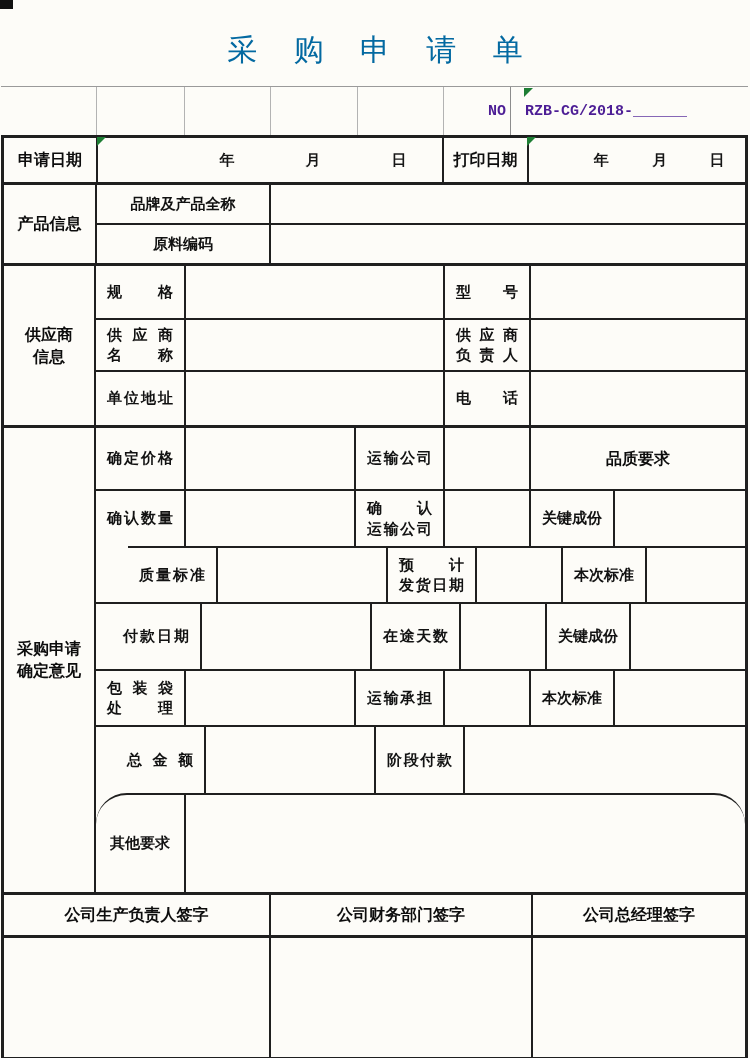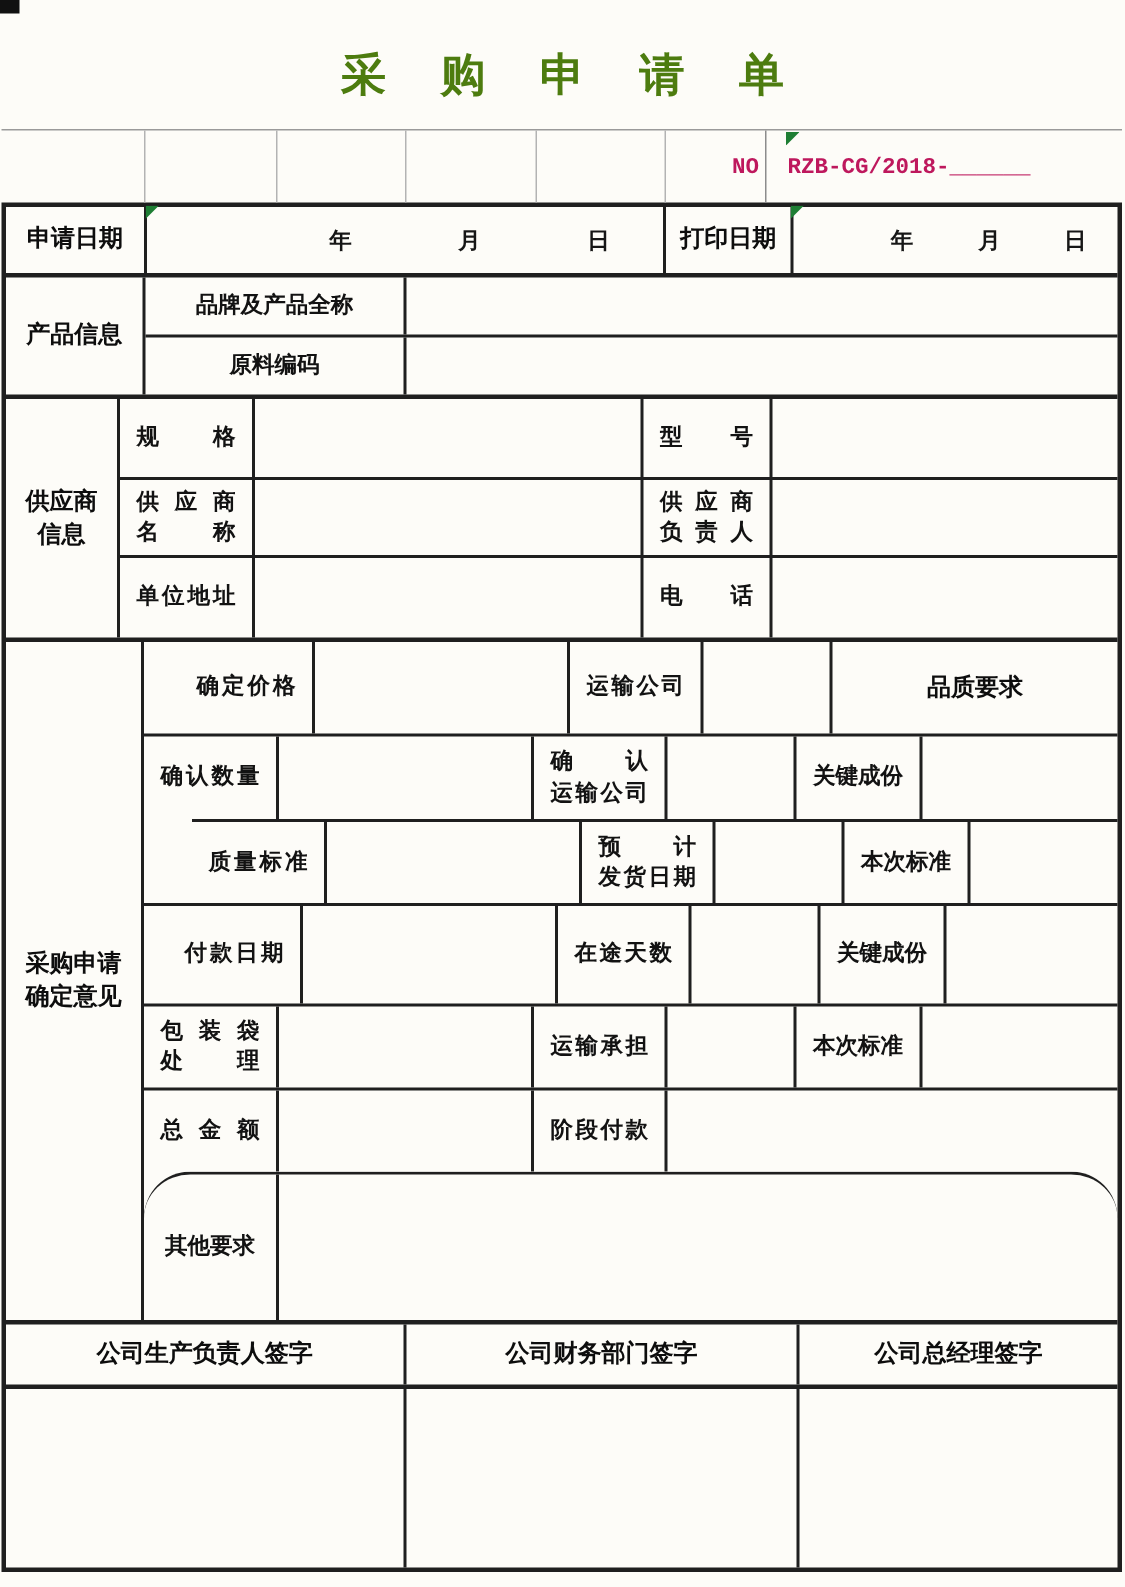--- a/index.html
+++ b/index.html
@@ -6,31 +6,31 @@
   .sheet{
     position:relative;width:750px;height:1058px;margin:0 auto;
     background:#fdfcf8;color:#161616;
     font-family:"Liberation Sans","DejaVu Sans",sans-serif;
     overflow:hidden;box-sizing:border-box;
   }
   .sheet *{box-sizing:border-box;}
   .corner-mark{position:absolute;left:0;top:0;width:13px;height:9px;background:#111;}
   .title{
     position:absolute;top:30px;left:0;width:100%;text-align:center;
-    font-size:30px;font-weight:700;letter-spacing:14px;padding-left:14px;color:#4d7c0f;
+    font-size:30px;font-weight:400;letter-spacing:14px;padding-left:14px;color:#0369a1;
   }
   .frame{position:absolute;top:86px;left:1px;width:747px;}
 
   
   .no-row{display:flex;height:49px;border-top:1px solid #9a9a9a;align-items:stretch;}
   .no-row .gcell{border-right:1px solid #b3b3b3;}
   .no-row .gcell,.no-row .no-cell,.no-row .no-val{display:flex;align-items:center;}
   .no-cell{width:67px;border-right:1px solid #8c8c8c;justify-content:flex-end;padding-right:4px;}
   .no-val{flex:1;padding-left:14px;position:relative;}
-  .mono{font-family:"Liberation Mono","DejaVu Sans Mono",monospace;font-size:15px;font-weight:700;color:#be185d;}
+  .mono{font-family:"Liberation Mono","DejaVu Sans Mono",monospace;font-size:15px;font-weight:700;color:#4c1d95;}
 
   
   .tbody{border:3px solid #1f1f1f;width:747px;}
   .row{display:flex;align-items:stretch;}
   .cell{display:flex;align-items:center;justify-content:center;position:relative;}
   .cell + .cell{border-left:2px solid #1f1f1f;}
   .section{display:flex;border-top:3px solid #1f1f1f;}
   .sec-label{display:flex;align-items:center;justify-content:center;border-right:2px solid #1f1f1f;}
   .sec-rows{flex:1;display:flex;flex-direction:column;}
   .sec-rows .row + .row{border-top:2px solid #1f1f1f;}
@@ -50,39 +50,39 @@
   .date2 .seg0{flex:0 0 20%;} .date2 .seg1{flex:0 0 27%;} .date2 .seg2{flex:0 0 27%;} .date2 .seg3{flex:0 0 26%;}
 
   
   .prod .sec-label{width:93px;}
   .prod .row{height:38px;}
   .prod .row + .row{height:40px;}
   .prod .sub{width:172px;}
   .prod .val{flex:1;}
 
   
-  .sup .sec-label{width:76px;align-items:center;}
+  .sup .sec-label{width:92px;align-items:center;}
   .sup .b-col{width:88px;}
   .sup .cd-col{width:259px;}
   .sup .e-col{width:86px;}
   .sup .fg-col{flex:1;}
   .sup .r1{height:52px;} .sup .r2{height:52px;} .sup .r3{height:55px;}
 
   
   .pur .sec-label{width:92px;}
   .pur .b-col{width:88px;}
   .pur .c-col{width:170px;}
   .pur .d-col{width:89px;}
   .pur .e-col{width:86px;}
   .pur .f-col{width:84px;}
   .pur .g-col{flex:1;}
   .pur .fg-col{flex:1;}
   .pur .efg-col{flex:1;}
-  .pur .r1{height:61px;margin-left:24px;} .pur .r2{height:57px;} .pur .r3{height:56px;margin-left:32px;}
-  .pur .r4{height:67px;padding-left:16px;} .pur .r5{height:56px;} .pur .r6{height:56px;} .pur .r7{height:99px;border-radius:31px;}
+  .pur .r1{height:61px;} .pur .r2{height:57px;} .pur .r3{height:56px;margin-left:32px;}
+  .pur .r4{height:67px;padding-left:16px;} .pur .r5{height:56px;} .pur .r6{height:68px;padding-left:20px;} .pur .r7{height:99px;border-radius:31px;}
 
   
   .sig-h{height:43px;}
   .sig-h .cell,.sig-b .cell{justify-content:flex-end;}
   .sig-c1{width:265px;} .sig-c2{width:262px;} .sig-c3{flex:1;}
   .sig-b{height:122px;}
 
   .flag{position:absolute;width:9px;height:9px;background:#1e7e34;
         clip-path:polygon(0 0,100% 0,0 100%);}
 </style>

